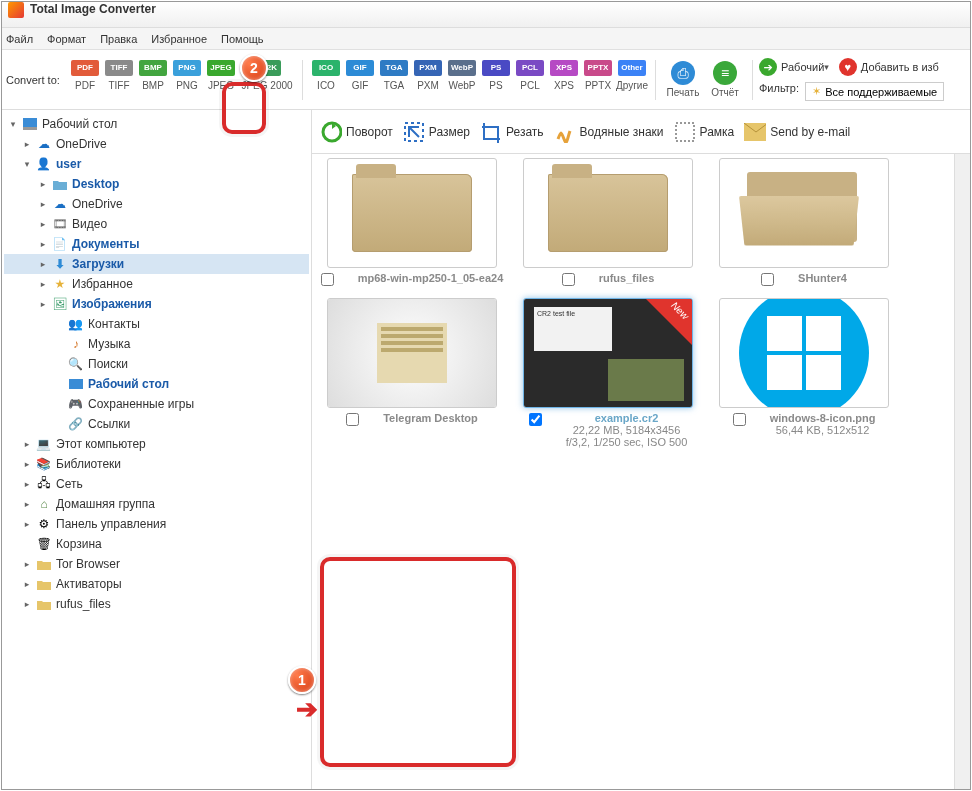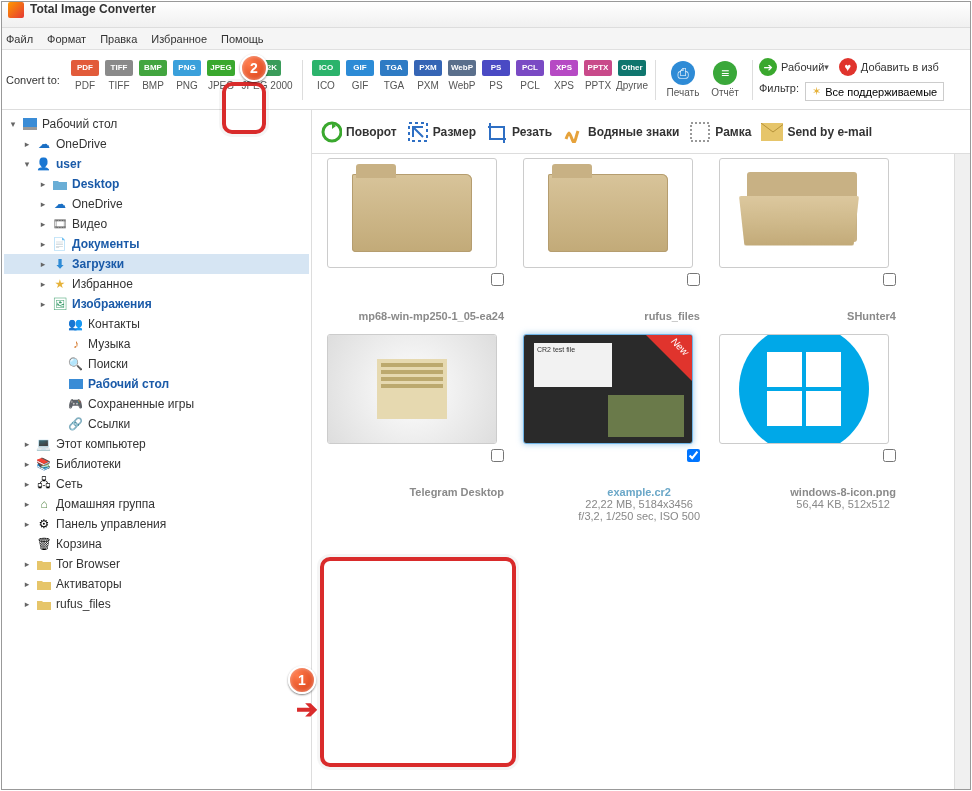--- a/index.html
+++ b/index.html
@@ -29,37 +29,37 @@
 .tree .node { display: flex; align-items: center; height: 20px; padding-left: 4px; cursor: default; }
 .tree .node .arrow { width: 10px; font-size: 9px; color: #666; text-align: center; }
 .tree .node .ico { width: 16px; height: 14px; margin: 0 4px; display: inline-flex; align-items: center; justify-content: center; }
 .tree .node .txt { color: #333; }
 .tree .node.bold .txt { font-weight: bold; color: #1a5aa8; }
 .tree .node.sel { background: #d6e5f3; }
 .tree .indent1 { padding-left: 18px; }
 .tree .indent2 { padding-left: 34px; }
 .tree .indent3 { padding-left: 50px; }
 .content { flex: 1; display: flex; flex-direction: column; background: #fff; }
-.actionbar { height: 44px; display: flex; align-items: center; border-bottom: 1px solid #ddd; padding: 0 8px; gap: 10px; font-weight: bold; }
+.actionbar { height: 44px; display: flex; align-items: center; border-bottom: 1px solid #ddd; padding: 0 8px; gap: 10px; }
 .act { display: flex; align-items: center; gap: 4px; font-size: 12px; color: #333; cursor: pointer; }
 .act .ico { width: 22px; height: 22px; display: inline-flex; align-items: center; justify-content: center; }
 .tabs { height: 26px; display: flex; align-items: flex-end; border-bottom: 1px solid #ccc; padding: 0 6px; }
 .tab { padding: 4px 12px; border: 1px solid #ccc; border-bottom: none; background: #f0f0f0; font-size: 11px; margin-right: 2px; border-radius: 3px 3px 0 0; cursor: pointer; }
 .tab.active { background: #fff; position: relative; top: 1px; }
 .gallery { flex: 1; position: relative; overflow: auto; padding: 4px 8px; }
 .scrollbar { position: absolute; right: 0; top: 0; width: 16px; height: 100%; background: #f0f0f0; border-left: 1px solid #ddd; }
 .grid { display: flex; flex-wrap: wrap; gap: 12px; }
 .item { width: 184px; display: flex; flex-direction: column; align-items: center; }
 .thumb { width: 170px; height: 110px; border: 1px solid #ccc; border-radius: 3px; background: #fff; display: flex; align-items: center; justify-content: center; position: relative; overflow: hidden; }
 .folder-shape { width: 120px; height: 78px; background: linear-gradient(#d8c49a,#c2aa78); border-radius: 2px 6px 4px 4px; position: relative; box-shadow: inset 0 0 0 1px #b59d6f; }
 .folder-shape::before { content:""; position:absolute; top:-10px; left:4px; width:40px; height:14px; background:#c8b184; border-radius:3px 3px 0 0; }
 .folder-open { width: 130px; height: 82px; position: relative; }
 .folder-open .back { position:absolute; top:0; left:8px; width:110px; height:70px; background:#c8b184; border-radius:3px; }
 .folder-open .front { position:absolute; bottom:0; left:0; width:120px; height:58px; background:linear-gradient(#dcc89e,#c2aa78); transform: perspective(200px) rotateX(-20deg); transform-origin: top; border-radius:2px; }
-.cap-row { display: flex; align-items: flex-end; gap: 24px; margin-top: 4px; width: 100%; justify-content: center; flex-direction: column; }
+.cap-row { display: flex; align-items: flex-start; gap: 24px; margin-top: 4px; width: 100%; justify-content: center; }
 .cap-row input[type=checkbox] { margin-top: 1px; }
 .cap { text-align: center; font-size: 11px; color: #888; }
 .cap .name { color: #8a8a8a; font-weight: 600; }
 .item.selected .thumb { border: 1px solid #6fb4e6; box-shadow: 0 0 6px rgba(80,160,220,.6); }
 .item.selected .cap .name { color: #6aa7c8; }
 .annotation-ring { position: absolute; border: 4px solid #d92b2b; border-radius: 10px; pointer-events: none; box-shadow: 0 0 0 3px rgba(0,0,0,0.04); }
 .num-badge { position: absolute; width: 28px; height: 28px; border-radius: 50%; background: radial-gradient(circle at 30% 30%, #ff7a4a, #d63a12); color: #fff; display: flex; align-items: center; justify-content: center; font-weight: bold; font-size: 14px; box-shadow: 0 1px 2px rgba(0,0,0,.5), inset 0 0 4px rgba(255,255,255,.5); border: 2px solid #fff; }
 .arrow-ann { position: absolute; color: #d92b2b; font-size: 26px; font-weight: bold; }
 .telegram-thumb { width: 100%; height: 100%; background: radial-gradient(circle, #fff, #ddd); display:flex; align-items:center; justify-content:center; }
 .telegram-thumb .doc { width: 70px; height: 60px; background: #e6d9b0; display:flex; flex-direction:column; gap:3px; padding:4px; }
@@ -150,21 +150,21 @@
         </div>
         <div class="fmt">
           <div class="badge" style="background:#b64ac4">XPS</div>
           <div class="lbl">XPS</div>
         </div>
         <div class="fmt">
           <div class="badge" style="background:#c94a8a">PPTX</div>
           <div class="lbl">PPTX</div>
         </div>
         <div class="fmt">
-          <div class="badge" style="background:#0f766e">Other</div>
+          <div class="badge" style="background:#3b82f6">Other</div>
           <div class="lbl">Другие</div>
         </div>
       </div>
     <div class="sep"></div>
     <div class="tbtn">
       <div class="ico" style="background:#2e8bd6;color:#fff;">⎙</div>
       <div class="lbl">Печать</div>
     </div>
     <div class="tbtn">
       <div class="ico" style="background:#3aa83a;color:#fff;">≡</div>

